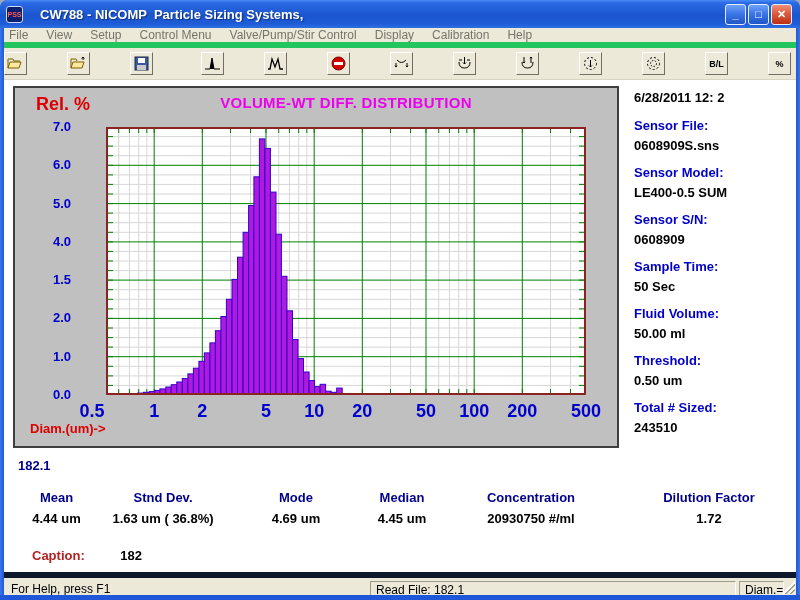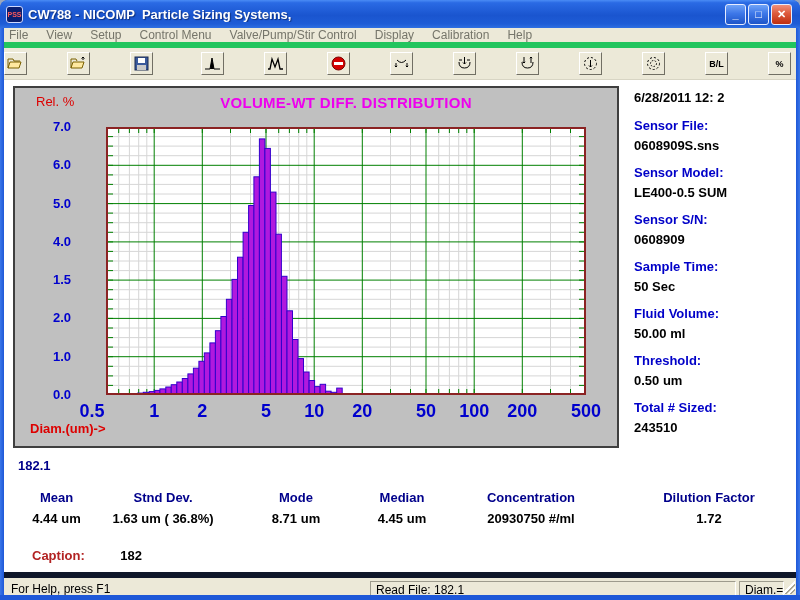--- a/index.html
+++ b/index.html
@@ -15,21 +15,21 @@
     background:linear-gradient(180deg,#4A8CF5 0%,#2A6AE4 10%,#1A55CF 55%,#1E5CD6 85%,#2F6FE2 100%);
     border-radius:7px 7px 0 0;display:flex;align-items:center;padding:0 6px;
   }
   .app-icon{
     width:17px;height:17px;background:#0A1E6E;border:1px solid #cfd8ff;
     border-radius:3px;color:#ff5a5a;font-size:7px;font-weight:bold;
     display:flex;align-items:center;justify-content:center;margin-right:5px;flex:0 0 auto;
   }
   .title-text{
     color:#fff;font-size:13px;font-weight:bold;white-space:pre;
-    text-shadow:1px 1px 1px #10307c;flex:1 1 auto;overflow:hidden;
+    text-shadow:1px 1px 1px #10307c;flex:1 1 auto;overflow:hidden;margin-left:12px;
   }
   .winbtns{display:flex;gap:2px;margin-right:2px;}
   .winbtn{
     width:21px;height:21px;border-radius:3px;border:1px solid #e6ecff;
     color:#fff;font-size:11px;font-weight:bold;line-height:19px;text-align:center;
     background:linear-gradient(180deg,#6FA3F7 0%,#3D77E8 45%,#1E55C8 100%);
   }
   .winbtn.close{background:linear-gradient(180deg,#F0907C 0%,#DD5A3C 45%,#BE2E10 100%);}
   
   .menubar{
@@ -58,21 +58,21 @@
   .client{position:absolute;left:4px;top:80px;width:792px;height:492px;background:#FFFFFF;}
   .frame-side{position:absolute;top:28px;width:4px;height:567px;background:linear-gradient(90deg,#3A76E8,#1E58D8);}
   .frame-left{left:0;}
   .frame-right{right:0;background:linear-gradient(90deg,#1E58D8,#3A76E8);}
   .frame-bottom{position:absolute;left:0;bottom:0;width:800px;height:5px;background:#1E58D8;}
   
   .chart-panel{
     position:absolute;left:9px;top:6px;width:606px;height:362px;
     background:#C0C0C0;border:2px solid #3F3F3F;
   }
-  .rel-label{position:absolute;left:21px;top:6px;color:var(--c-red,#DD0000);font-size:13px;font-weight:normal;}
+  .rel-label{position:absolute;left:21px;top:6px;color:var(--c-red,#DD0000);font-size:18px;font-weight:bold;}
   .chart-title{position:absolute;left:91px;top:6px;width:480px;text-align:center;color:var(--c-magenta,#EE00EE);font-size:15px;font-weight:bold;letter-spacing:.3px;}
   .plot-wrap{position:absolute;left:91px;top:39px;width:480px;height:268px;}
   .ylab{position:absolute;width:46px;text-align:right;color:var(--c-blue,#0000CD);font-size:13px;font-weight:bold;}
   .xlab{position:absolute;width:44px;text-align:center;color:var(--c-blue,#0000CD);font-size:18px;font-weight:bold;}
   .diam-label{position:absolute;left:15px;top:333px;color:var(--c-red,#DD0000);font-size:13px;font-weight:bold;}
   
   .info-panel{position:absolute;left:630px;top:10px;width:158px;font-size:13px;font-weight:bold;}
   .info-date{color:#000;margin-bottom:11px;}
   .info-pair{margin-bottom:7px;}
   .info-label{color:#0000C8;line-height:20px;}
@@ -536,21 +536,21 @@
         <div class="stat-col" style="left: 10px; width: 85px;">
           <div class="stat-label">Mean</div>
           <div class="stat-value">4.44 um</div>
         </div>
         <div class="stat-col" style="left: 98px; width: 122px;">
           <div class="stat-label">Stnd Dev.</div>
           <div class="stat-value">1.63 um ( 36.8%)</div>
         </div>
         <div class="stat-col" style="left: 247px; width: 90px;">
           <div class="stat-label">Mode</div>
-          <div class="stat-value">8.71 um</div>
+          <div class="stat-value">4.69 um</div>
         </div>
         <div class="stat-col" style="left: 353px; width: 90px;">
           <div class="stat-label">Median</div>
           <div class="stat-value">4.45 um</div>
         </div>
         <div class="stat-col" style="left: 458px; width: 138px;">
           <div class="stat-label">Concentration</div>
           <div class="stat-value">20930750 #/ml</div>
         </div>
         <div class="stat-col" style="left: 636px; width: 138px;">

